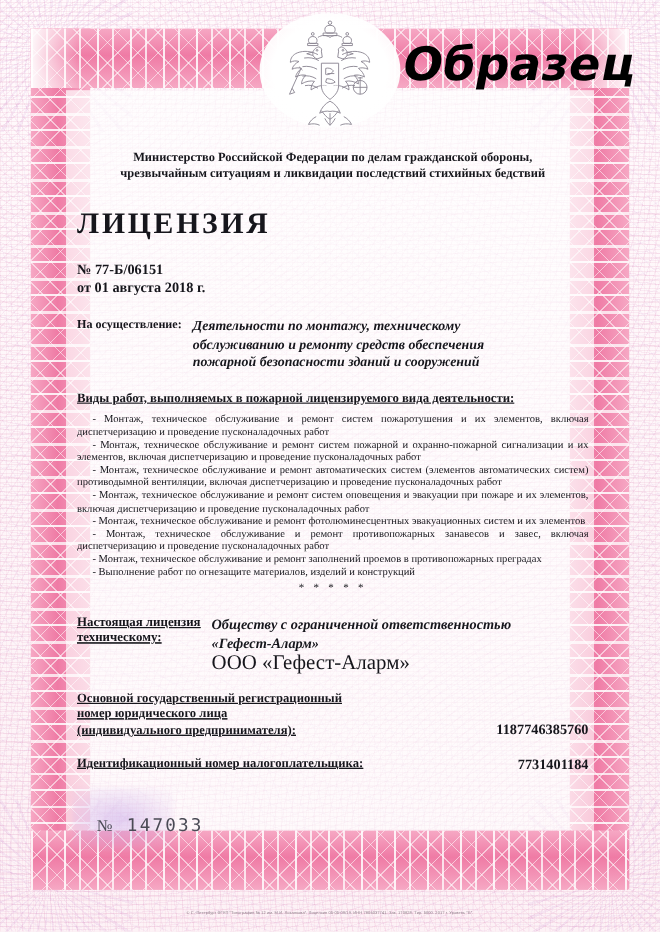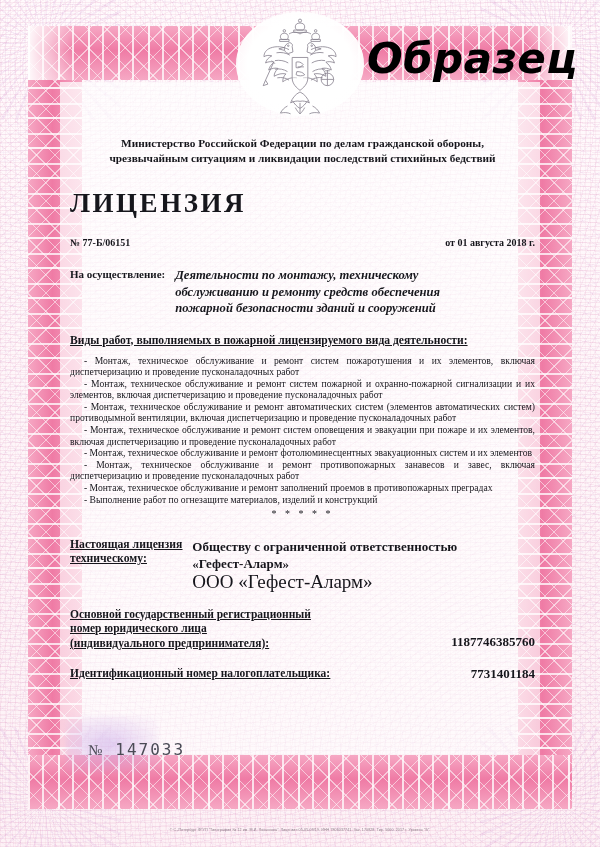--- a/index.html
+++ b/index.html
@@ -100,21 +100,21 @@
   #content{position:absolute;left:70px;top:116px;width:465px;color:#16161c;margin-top:20px;}
 
   .ministry{
     text-align:center;font-weight:bold;font-size:11.3px;line-height:15px;
   }
   .title{
     text-align:left;font-weight:bold;font-size:27px;letter-spacing:2.5px;
     margin-top:22px;
   }
   .numrow{display:flex;justify-content:space-between;align-items:baseline;
-    font-weight:bold;font-size:10px;margin-top:18px;}
+    font-weight:bold;font-size:13px;margin-top:18px;flex-direction:column;}
 
   .field{display:flex;margin-top:19px;}
   .field .lbl{
     font-weight:bold;font-size:11px;line-height:14px;
     white-space:nowrap;flex:0 0 auto;
   }
   .field .val{
     margin-left:10px;font-style:italic;font-weight:bold;font-size:12.6px;
     line-height:16.5px;
   }
@@ -137,21 +137,21 @@
   .field2 .val{
     margin-left:auto;font-weight:bold;font-size:13px;padding-left:14px;
     align-self:flex-end;
   }
 
   .orgblock{margin-top:18px;display:flex;}
   .orgblock .lbl{font-weight:bold;font-size:11.7px;line-height:14.5px;
     text-decoration:underline;flex:0 0 auto;}
   .orgblock .lbl span{display:block;text-decoration:underline;}
   .orgblock .val{margin-left:10px;}
-  .orgblock .val .it{font-weight:bold;font-size:13px;line-height:17px;}
+  .orgblock .val .it{font-style:italic;font-weight:bold;font-size:13px;line-height:17px;}
   .orgblock .val .pl{font-size:19px;line-height:19px;}
 
   
   #serial{
     position:absolute;left:88px;top:740px;
     font-family:"DejaVu Sans Mono", monospace;
     font-size:16px;letter-spacing:2px;color:#4a4a55;
     display:flex;align-items:baseline;gap:13px;
   }
   #serial .no{font-family:"Liberation Serif",serif;font-size:15px;letter-spacing:0;}

